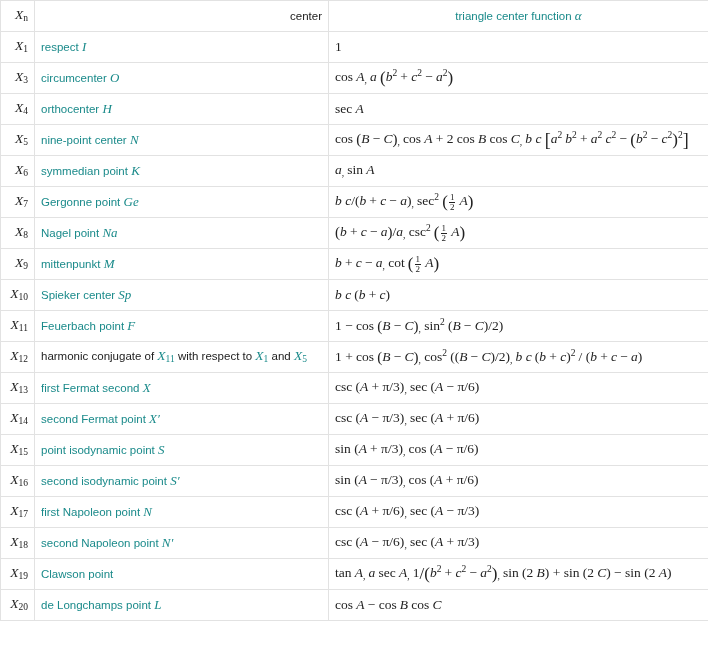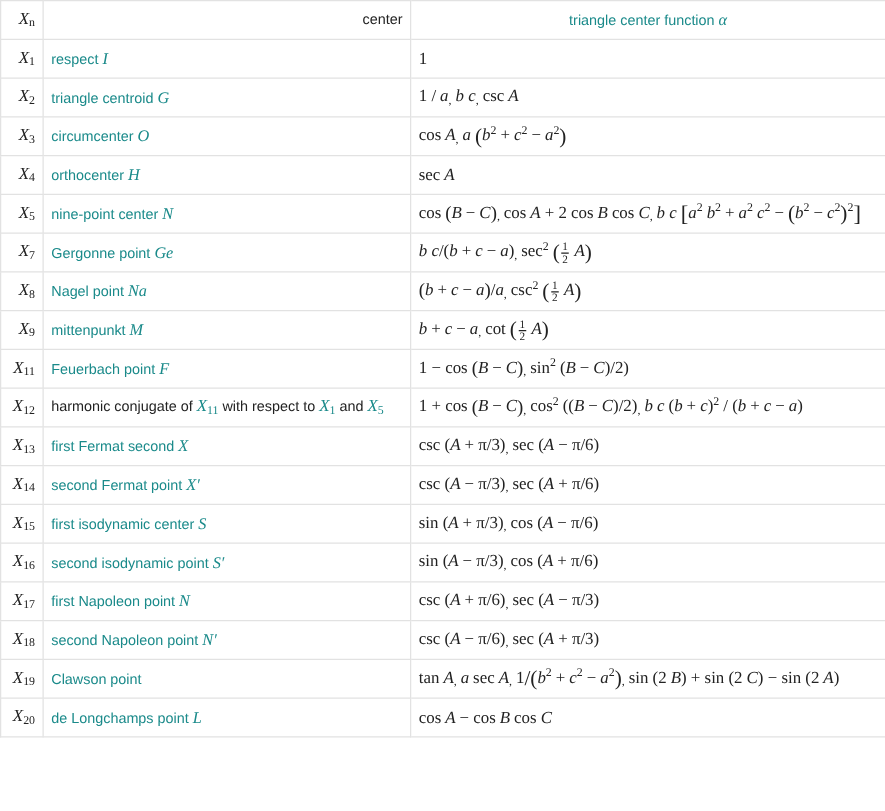--- a/index.html
+++ b/index.html
@@ -133,63 +133,68 @@
       <td class="header-name">center</td>
       <td class="header-func"><span>triangle center function</span> <span class="namegreek">α</span></td>
     </tr>
 
     <tr>
       <td class="idx"><span class="var">X</span><span class="sub">1</span></td>
       <td class="name"><span>respect</span> <span class="varup">I</span></td>
       <td class="func"><span class="mf">1</span></td>
     </tr>
 
-    <tr>
-      <td class="idx"><span class="var">X</span><span class="sub">2</span></td>
-      <td class="name"><span>triangle centroid</span> <span class="varup">G</span></td>
-      <td class="func"><span class="mf">1 /</span> <span class="mi">a</span><span class="sub">,</span> <span class="mi">b c</span><span class="sub">,</span> <span class="mf">csc</span> <span class="mi">A</span></td>
-    </tr>
 
     <tr>
       <td class="idx"><span class="var">X</span><span class="sub">3</span></td>
       <td class="name"><span>circumcenter</span> <span class="varup">O</span></td>
       <td class="func"><span class="mf">cos</span> <span class="mi">A</span><span class="sub">,</span> <span class="mi">a</span> <span class="bigparen">(</span><span class="mi">b</span><span class="sup">2</span> <span class="mf">+</span> <span class="mi">c</span><span class="sup">2</span> <span class="mf">−</span> <span class="mi">a</span><span class="sup">2</span><span class="bigparen">)</span></td>
     </tr>
 
     <tr>
       <td class="idx"><span class="var">X</span><span class="sub">4</span></td>
       <td class="name"><span>orthocenter</span> <span class="varup">H</span></td>
       <td class="func"><span class="mf">sec</span> <span class="mi">A</span></td>
     </tr>
 
     <tr>
       <td class="idx"><span class="var">X</span><span class="sub">5</span></td>
       <td class="name"><span>nine-point center</span> <span class="varup">N</span></td>
       <td class="func"><span class="mf">cos</span> <span class="medparen">(</span><span class="mi">B</span> <span class="mf">−</span> <span class="mi">C</span><span class="medparen">)</span><span class="sub">,</span> <span class="mf">cos</span> <span class="mi">A</span> <span class="mf">+ 2 cos</span> <span class="mi">B</span> <span class="mf">cos</span> <span class="mi">C</span><span class="sub">,</span> <span class="mi">b c</span> <span class="bigbr">[</span><span class="mi">a</span><span class="sup">2</span> <span class="mi">b</span><span class="sup">2</span> <span class="mf">+</span> <span class="mi">a</span><span class="sup">2</span> <span class="mi">c</span><span class="sup">2</span> <span class="mf">−</span> <span class="bigparen">(</span><span class="mi">b</span><span class="sup">2</span> <span class="mf">−</span> <span class="mi">c</span><span class="sup">2</span><span class="bigparen">)</span><span class="sup">2</span><span class="bigbr">]</span></td>
     </tr>
 
+    <tr>
+      <td class="idx"><span class="var">X</span><span class="sub">6</span></td>
+      <td class="name"><span>symmedian point</span> <span class="varup">K</span></td>
+      <td class="func"><span class="mi">a</span><span class="sub">,</span> <span class="mf">sin</span> <span class="mi">A</span></td>
+    </tr>
 
     <tr>
       <td class="idx"><span class="var">X</span><span class="sub">7</span></td>
       <td class="name"><span>Gergonne point</span> <span class="varup">Ge</span></td>
       <td class="func"><span class="mi">b c</span><span class="mf">/(</span><span class="mi">b</span> <span class="mf">+</span> <span class="mi">c</span> <span class="mf">−</span> <span class="mi">a</span><span class="mf">)</span><span class="sub">,</span> <span class="mf">sec</span><span class="sup">2</span> <span class="bigparen">(</span><span class="frac"><span class="num">1</span><span class="den">2</span></span> <span class="mi">A</span><span class="bigparen">)</span></td>
     </tr>
 
     <tr>
       <td class="idx"><span class="var">X</span><span class="sub">8</span></td>
       <td class="name"><span>Nagel point</span> <span class="varup">Na</span></td>
       <td class="func"><span class="medparen">(</span><span class="mi">b</span> <span class="mf">+</span> <span class="mi">c</span> <span class="mf">−</span> <span class="mi">a</span><span class="medparen">)</span><span class="mf">/</span><span class="mi">a</span><span class="sub">,</span> <span class="mf">csc</span><span class="sup">2</span> <span class="bigparen">(</span><span class="frac"><span class="num">1</span><span class="den">2</span></span> <span class="mi">A</span><span class="bigparen">)</span></td>
     </tr>
 
     <tr>
       <td class="idx"><span class="var">X</span><span class="sub">9</span></td>
       <td class="name"><span>mittenpunkt</span> <span class="varup">M</span></td>
       <td class="func"><span class="mi">b</span> <span class="mf">+</span> <span class="mi">c</span> <span class="mf">−</span> <span class="mi">a</span><span class="sub">,</span> <span class="mf">cot</span> <span class="bigparen">(</span><span class="frac"><span class="num">1</span><span class="den">2</span></span> <span class="mi">A</span><span class="bigparen">)</span></td>
     </tr>
 
+    <tr>
+      <td class="idx"><span class="var">X</span><span class="sub">10</span></td>
+      <td class="name"><span>Spieker center</span> <span class="varup">Sp</span></td>
+      <td class="func"><span class="mi">b c</span> <span class="mf">(</span><span class="mi">b</span> <span class="mf">+</span> <span class="mi">c</span><span class="mf">)</span></td>
+    </tr>
 
     <tr>
       <td class="idx"><span class="var">X</span><span class="sub">11</span></td>
       <td class="name"><span>Feuerbach point</span> <span class="varup">F</span></td>
       <td class="func"><span class="mf">1 − cos</span> <span class="medparen">(</span><span class="mi">B</span> <span class="mf">−</span> <span class="mi">C</span><span class="medparen">)</span><span class="sub">,</span> <span class="mf">sin</span><span class="sup">2</span> <span class="mf">(</span><span class="mi">B</span> <span class="mf">−</span> <span class="mi">C</span><span class="mf">)/2)</span></td>
     </tr>
 
     <tr>
       <td class="idx"><span class="var">X</span><span class="sub">12</span></td>
       <td class="name"><span style="color:#222">harmonic conjugate of</span> <span class="var">X</span><span class="sub">11</span> <span style="color:#222">with respect to</span> <span class="var">X</span><span class="sub">1</span> <span style="color:#222">and</span> <span class="var">X</span><span class="sub">5</span></td>
@@ -203,21 +208,21 @@
     </tr>
 
     <tr>
       <td class="idx"><span class="var">X</span><span class="sub">14</span></td>
       <td class="name"><span>second Fermat point</span> <span class="varup">X′</span></td>
       <td class="func"><span class="mf">csc (</span><span class="mi">A</span> <span class="mf">− π/3)</span><span class="sub">,</span> <span class="mf">sec (</span><span class="mi">A</span> <span class="mf">+ π/6)</span></td>
     </tr>
 
     <tr>
       <td class="idx"><span class="var">X</span><span class="sub">15</span></td>
-      <td class="name"><span>first isodynamic center</span> <span class="varup">S</span></td>
+      <td class="name"><span>point isodynamic point</span> <span class="varup">S</span></td>
       <td class="func"><span class="mf">sin (</span><span class="mi">A</span> <span class="mf">+ π/3)</span><span class="sub">,</span> <span class="mf">cos (</span><span class="mi">A</span> <span class="mf">− π/6)</span></td>
     </tr>
 
     <tr>
       <td class="idx"><span class="var">X</span><span class="sub">16</span></td>
       <td class="name"><span>second isodynamic point</span> <span class="varup">S′</span></td>
       <td class="func"><span class="mf">sin (</span><span class="mi">A</span> <span class="mf">− π/3)</span><span class="sub">,</span> <span class="mf">cos (</span><span class="mi">A</span> <span class="mf">+ π/6)</span></td>
     </tr>
 
     <tr>

